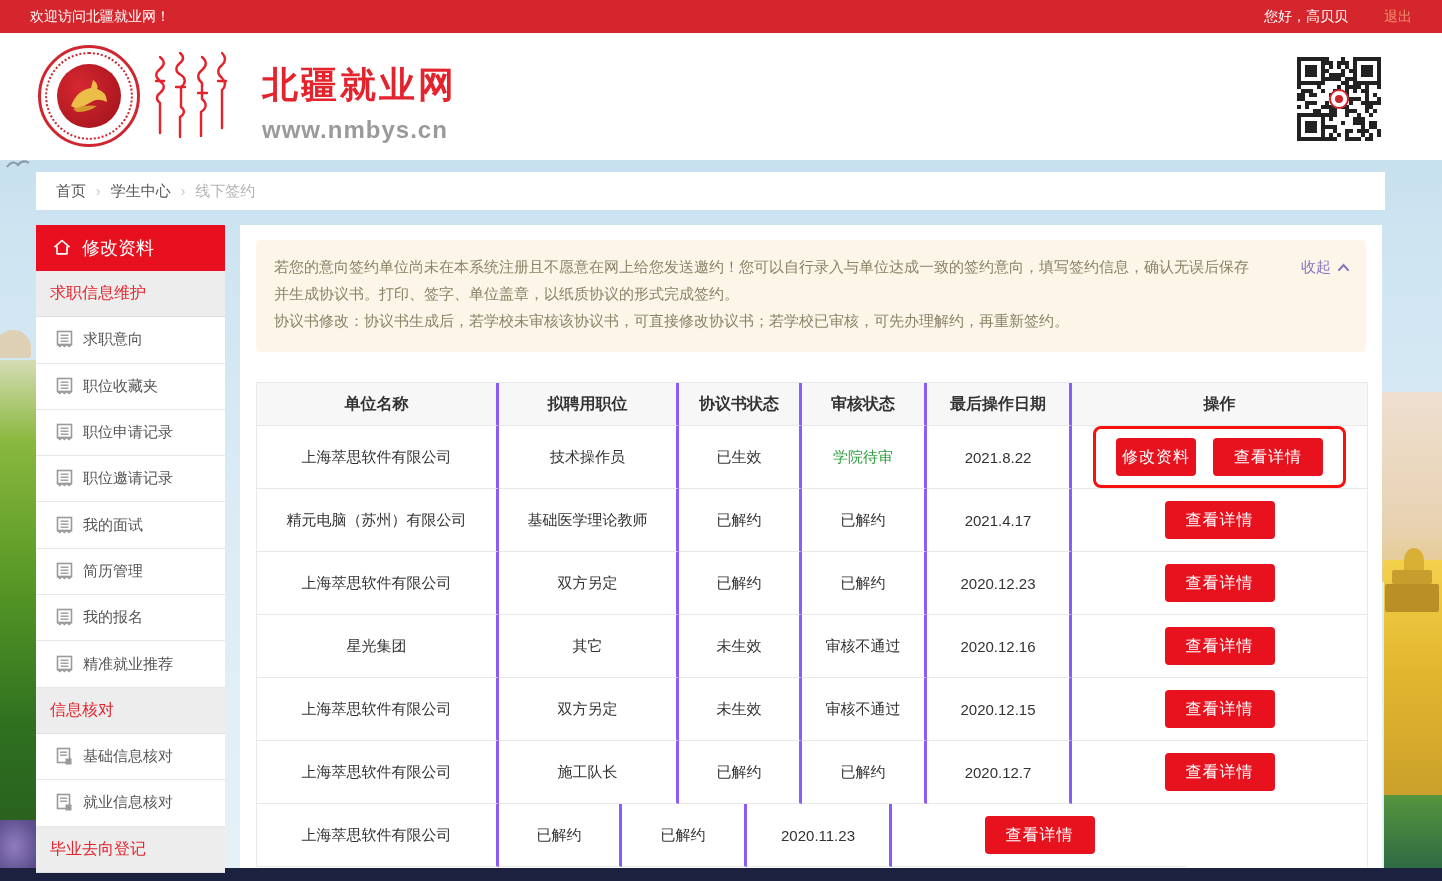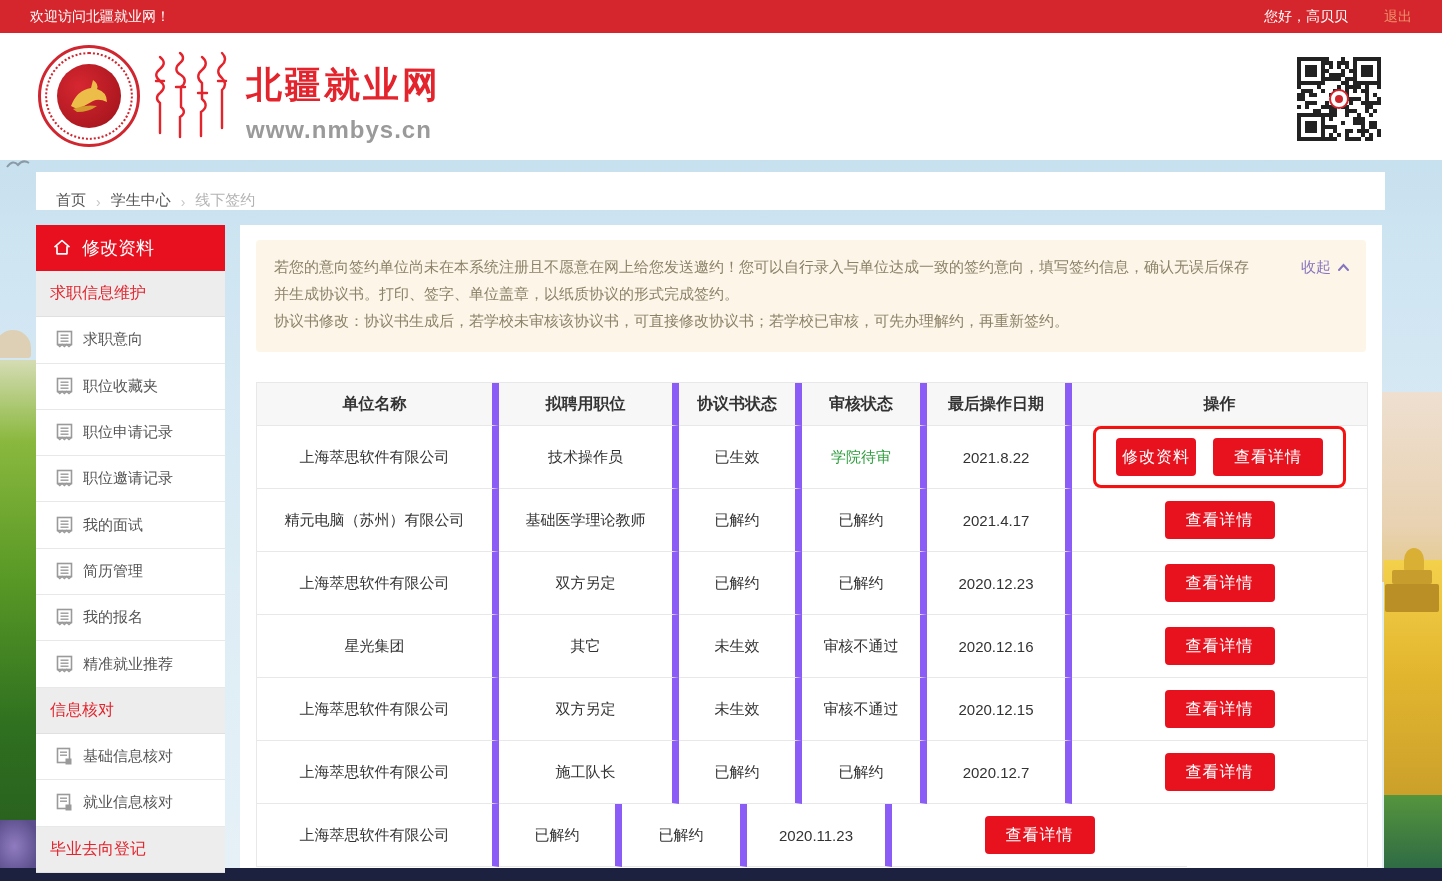--- a/index.html
+++ b/index.html
@@ -34,31 +34,31 @@
   .logout{color:#f0926d;margin-left:36px;cursor:pointer}
 
   
   .header{position:absolute;left:0;top:33px;width:1442px;height:127px;background:#fff;z-index:5}
   .emblem{position:absolute;left:38px;top:12px;width:102px;height:102px;border-radius:50%;
     background:#fff;border:3px solid #cf2630}
   .emblem-ring{position:absolute;left:4px;top:4px;width:88px;height:88px;border-radius:50%;border:2px dotted #cf2630}
   .emblem-core{position:absolute;left:16px;top:16px;width:64px;height:64px;border-radius:50%;
     background:radial-gradient(circle at 35% 35%,#d62731,#9e1219);display:flex;align-items:center;justify-content:center}
   .mongol{position:absolute;left:150px;top:16px}
-  .brand{position:absolute;left:246px;top:28px}
+  .brand{position:absolute;left:262px;top:28px}
   .brand-name{font-size:36px;font-weight:bold;color:#e3242d;letter-spacing:3px}
   .brand-url{font-size:24px;font-weight:bold;color:#9a9a9a;margin-top:6px;letter-spacing:1px}
   .qr{position:absolute;left:1297px;top:24px;width:84px;height:84px;background:#fff}
   .qr-badge{position:absolute;left:32px;top:32px;width:20px;height:20px;border-radius:50%;
     background:#fff;border:2px solid #d0252c;z-index:2}
   .qr-badge::after{content:"";position:absolute;left:4px;top:4px;width:8px;height:8px;border-radius:50%;background:#d0252c}
 
   
   .breadcrumb{position:absolute;left:36px;top:172px;width:1349px;height:38px;background:#fff;
-    display:flex;align-items:flex-end;padding:0 20px;font-size:15px;z-index:4}
+    display:flex;align-items:center;padding:0 20px;font-size:15px;z-index:4}
   .bc-item{color:#555;cursor:pointer}
   .bc-item.current{color:#b3b3b3;cursor:default}
   .bc-sep{color:#c6c6c6;margin:0 10px;font-size:14px}
 
   
   .sidebar{position:absolute;left:36px;top:225px;width:189px;height:643px;background:#fff;z-index:4}
   .side-header{height:46px;background:#e8101f;color:#fff;display:flex;align-items:center;
     padding-left:16px;gap:10px;font-size:18px}
   .side-section{height:46.3px;background:#ededed;color:#e3242d;display:flex;align-items:center;
     padding-left:14px;font-size:16px;border-bottom:1px solid #e0e0e0}
@@ -72,21 +72,21 @@
     padding:13px 104px 13px 18px;font-size:15px;line-height:27px;color:#8c8268}
   .collapse{position:absolute;right:16px;top:13px;color:#8574bf;font-size:15px;display:flex;
     align-items:center;gap:6px;cursor:pointer}
 
   
   .dtable{position:absolute;left:16px;top:157px;width:1112px;border:1px solid #e8e8e8;border-bottom:none;background:#fff}
   .trow{display:flex}
   .trow.head{height:43px;background:#f7f7f7;font-weight:bold;font-size:16px;color:#333}
   .trow.body{height:63px;font-size:15px;color:#333}
   .tcell{display:flex;align-items:center;justify-content:center;text-align:center;
-    border-right:7px solid #8b5cf6;border-bottom:1px solid #e8e8e8;padding:0 6px}
+    border-right:3px solid #8b5cf6;border-bottom:1px solid #e8e8e8;padding:0 6px}
   .tcell:last-child{border-right:none}
   .c0{flex:0 0 242px}.c1{flex:0 0 180px}.c2{flex:0 0 123px}.c3{flex:0 0 125px}.c4{flex:0 0 145px}.c5{flex:0 0 295px}
   .status-green{color:#2e9e3e}
   .btn{height:38px;border:none;border-radius:4px;background:#e8121f;color:#fff;font-size:16px;
     font-family:inherit;cursor:pointer;display:inline-flex;align-items:center;justify-content:center;letter-spacing:1px}
   .btn-modify{width:80px}
   .btn-view{width:110px}
   .actions{display:inline-flex;gap:16px;align-items:center}
   .hl-box{display:inline-flex;gap:17px;align-items:center;border:3px solid #f61111;border-radius:8px;padding:9px 20px}
 </style>

